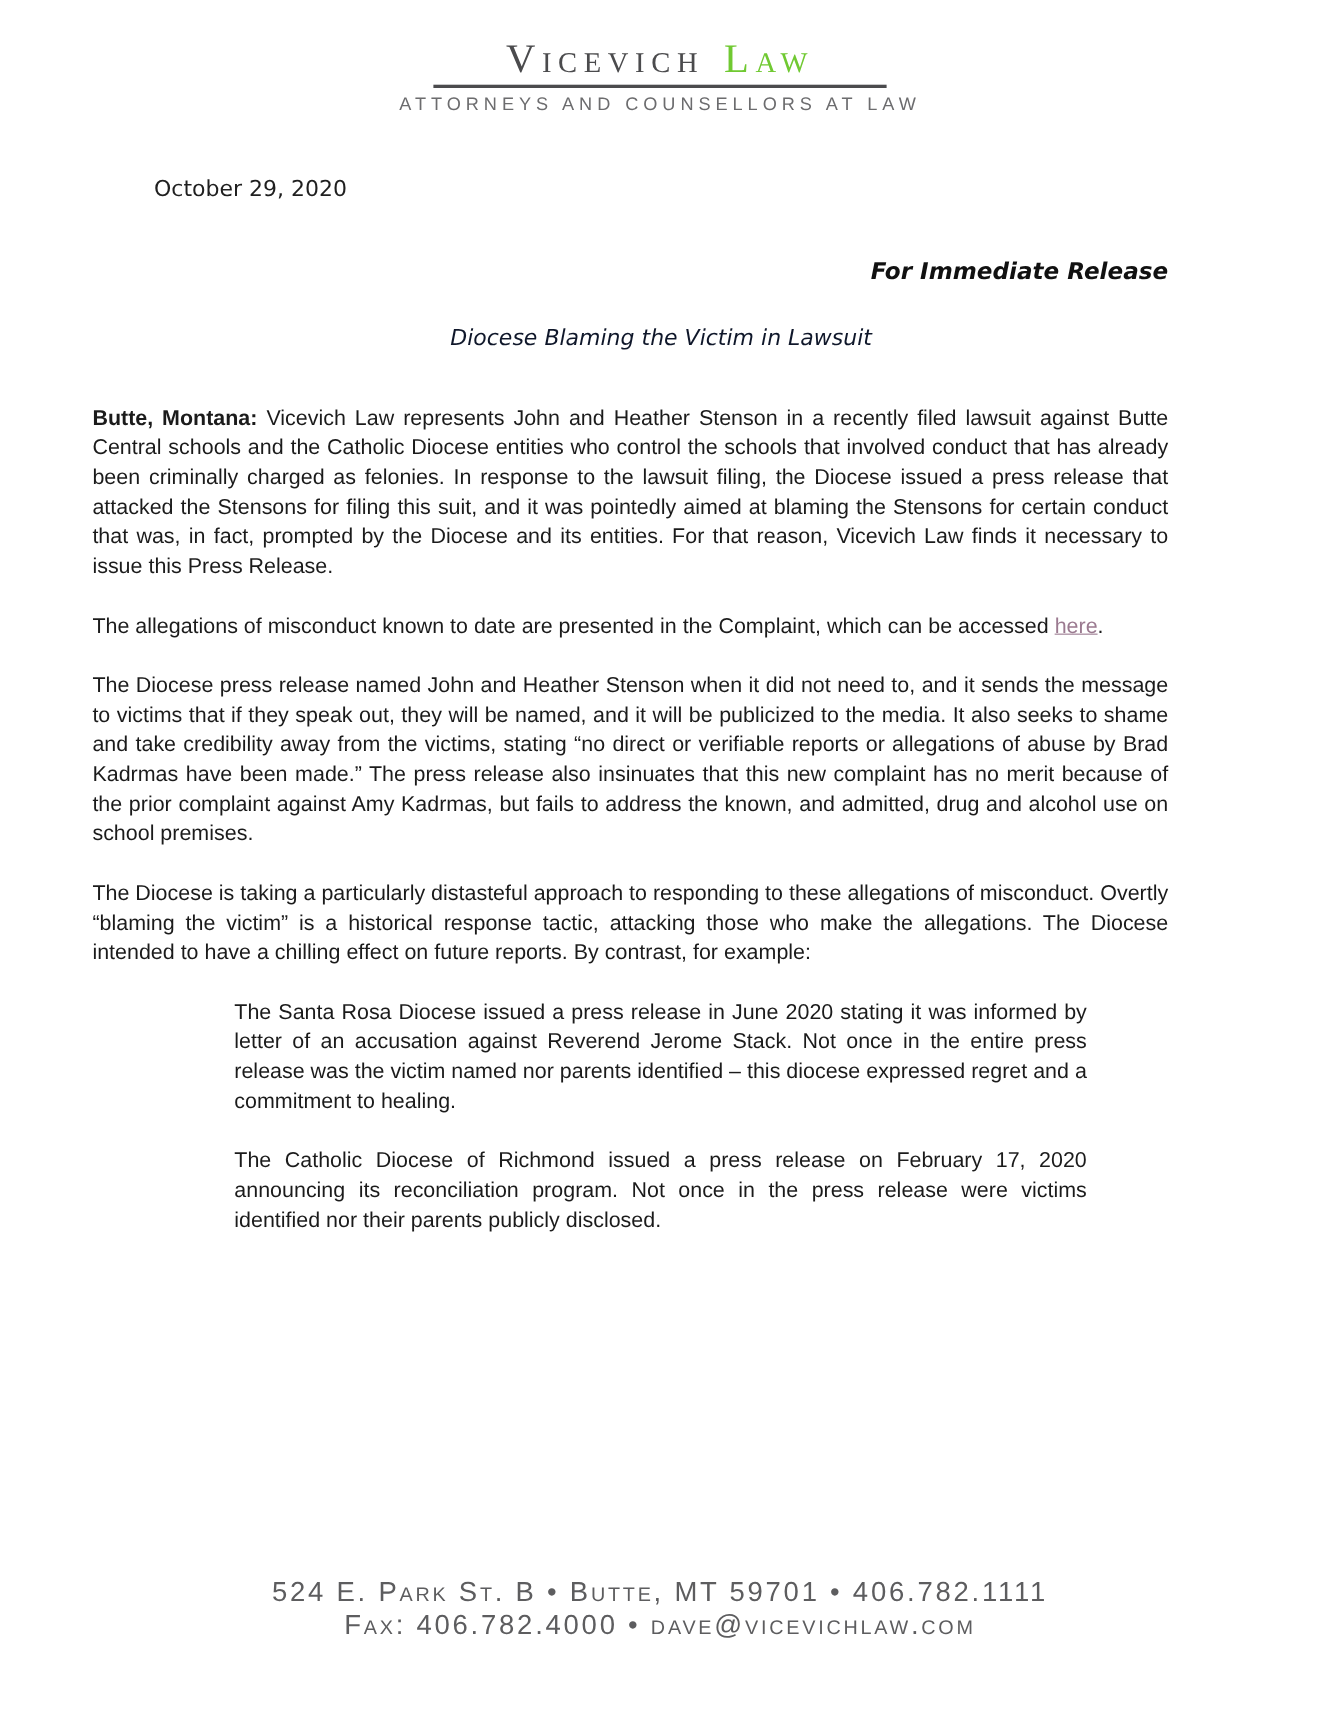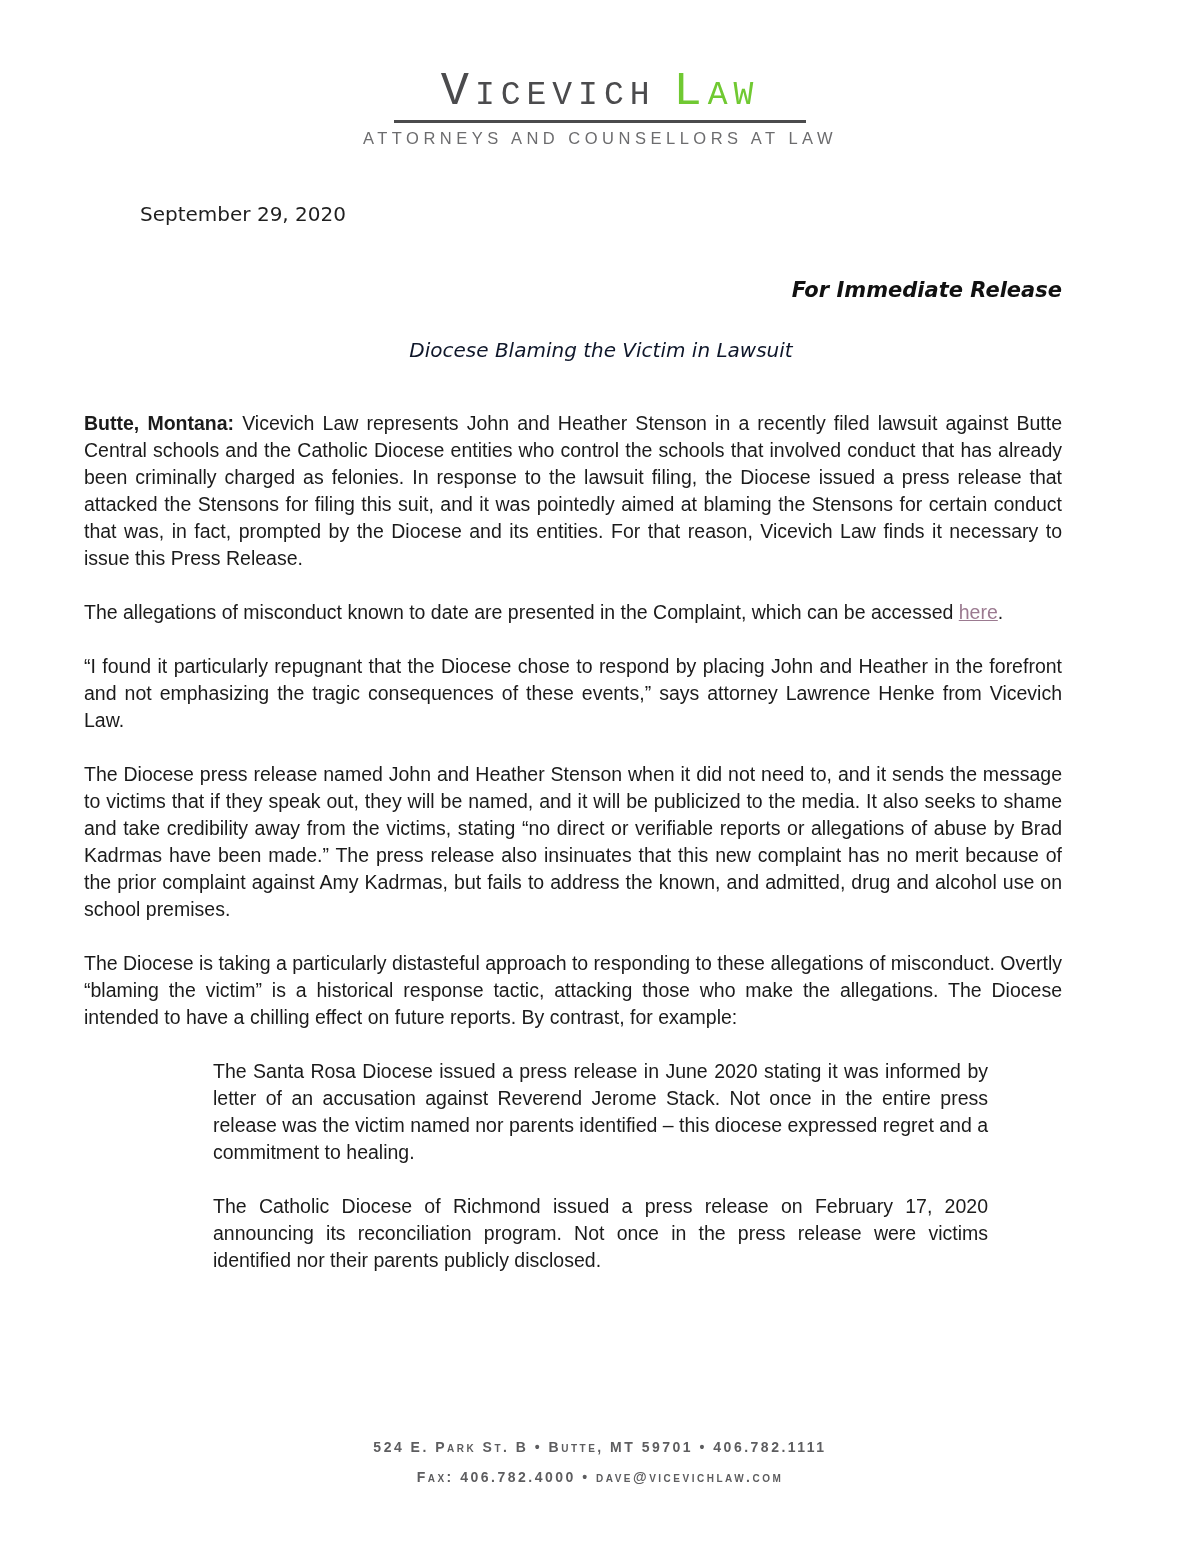--- a/index.html
+++ b/index.html
@@ -11,28 +11,27 @@
     margin: 0 auto;
     background: #ffffff;
     overflow: hidden;
     font-family: "Liberation Sans", sans-serif;
     color: #1b1b1b;
   }
 
   
   .logo { padding-top: 34px; text-align: center; }
   .logo-name {
-    font-family: Liberation Mono, monospace;
+    font-family: Liberation Serif, serif;
     font-variant: small-caps;
-    font-size: 47px;
+    font-size: 37px;
     letter-spacing: 6px;
     line-height: 1.1;
     color: var(--logo-primary, #4b4b4d);
     white-space: nowrap;
-    margin-top: 32px;
   }
   .logo-accent { color: var(--logo-accent, #70c932); margin-left: 18px; }
   .logo-rule {
     width: 412px; height: 3px;
     margin: 2px auto 6px auto;
     background: var(--logo-primary, #5a5a5c);
   }
   .logo-tagline {
     font-size: 16.5px;
     letter-spacing: 4.5px;
@@ -86,52 +85,50 @@
   
   .page-footer {
     position: absolute;
     left: 0; right: 0;
     top: 1432px;
     text-align: center;
   }
   .footer-line {
     font-family: "Liberation Sans", sans-serif;
     font-variant: small-caps;
-    font-size: 14px;
+    font-size: 25px;
     letter-spacing: 2.5px;
     line-height: 30px;
     color: #5d5d5f;
     white-space: nowrap;
-    font-weight: bold;
   }
 </style>
 </head>
 <body>
 
 <div class="page">
 
   <header class="logo">
     <div class="logo-name">
       <span class="logo-primary">Vicevich</span><span class="logo-accent">Law</span>
     </div>
     <div class="logo-rule"></div>
     <div class="logo-tagline">Attorneys and Counsellors at Law</div>
   </header>
 
-  <div class="date">September 29, 2020</div>
+  <div class="date">October 29, 2020</div>
 
   <div class="release-label">For Immediate Release</div>
 
   <div class="doc-title">Diocese Blaming the Victim in Lawsuit</div>
 
   <p class="body-p first"><span class="lead">Butte, Montana:</span><span> Vicevich Law represents John and Heather Stenson in a recently filed lawsuit against Butte Central schools and the Catholic Diocese entities who control the schools that involved conduct that has already been criminally charged as felonies.  In response to the lawsuit filing, the Diocese issued a press release that attacked the Stensons for filing this suit, and it was pointedly aimed at blaming the Stensons for certain conduct that was, in fact, prompted by the Diocese and its entities.  For that reason, Vicevich Law finds it necessary to issue this Press Release.</span></p>
 
   <p class="body-p"><span>The allegations of misconduct known to date are presented in the Complaint, which can be accessed </span><a class="doc-link" href="#">here</a><span>.</span></p>
 
-  <p class="body-p">“I found it particularly repugnant that the Diocese chose to respond by placing John and Heather in the forefront and not emphasizing the tragic consequences of these events,” says attorney Lawrence Henke from Vicevich Law.</p>
 
   <p class="body-p">The Diocese press release named John and Heather Stenson when it did not need to, and it sends the message to victims that if they speak out, they will be named, and it will be publicized to the media. It also seeks to shame and take credibility away from the victims, stating “no direct or verifiable reports or allegations of abuse by Brad Kadrmas have been made.” The press release also insinuates that this new complaint has no merit because of the prior complaint against Amy Kadrmas, but fails to address the known, and admitted, drug and alcohol use on school premises.</p>
 
   <p class="body-p">The Diocese is taking a particularly distasteful approach to responding to these allegations of misconduct.  Overtly “blaming the victim” is a historical response tactic, attacking those who make the allegations.  The Diocese intended to have a chilling effect on future reports.  By contrast, for example:</p>
 
   <p class="body-p indent">The Santa Rosa Diocese issued a press release in June 2020 stating it was informed by letter of an accusation against Reverend Jerome Stack.  Not once in the entire press release was the victim named nor parents identified – this diocese expressed regret and a commitment to healing.</p>
 
   <p class="body-p indent">The Catholic Diocese of Richmond issued a press release on February 17, 2020 announcing its reconciliation program.  Not once in the press release were victims identified nor their parents publicly disclosed.</p>
 
   <footer class="page-footer">

